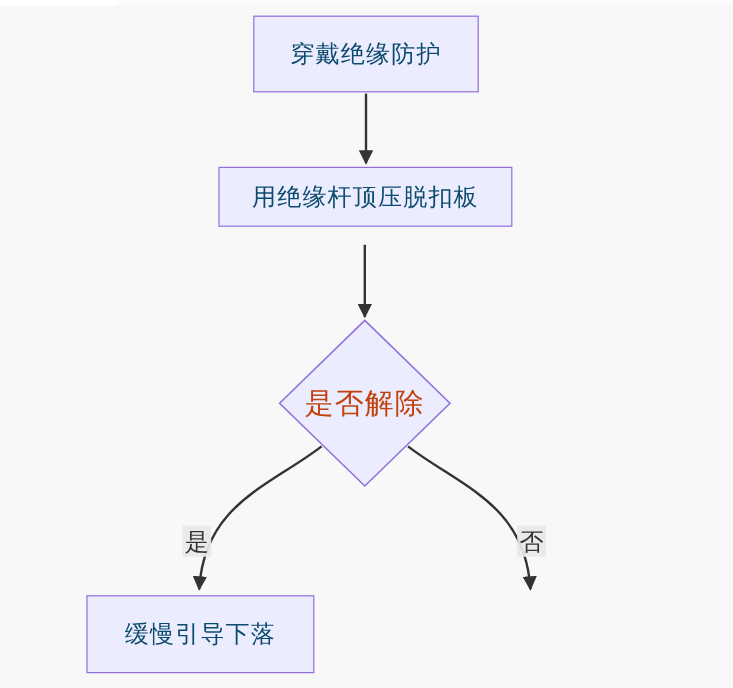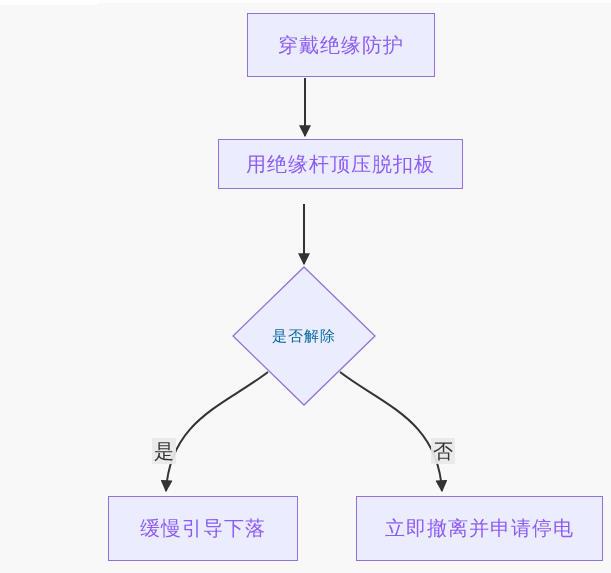--- a/index.html
+++ b/index.html
@@ -34,43 +34,42 @@
     position: absolute;
     top: 0; left: 0;
     width: 611px;
     height: 573px;
   }
   .node {
     position: absolute;
     box-sizing: border-box;
     background: #ECECFF;
     border: 1px solid #9370DB;
-    color: #8b5cf6;
+    color: #0c4a6e;
     font-size: 20px;
     letter-spacing: 1px;
     display: flex;
     align-items: center;
     justify-content: center;
     text-align: center;
     white-space: nowrap;
-    margin-left: 36px;
   }
   .node-a { left: 211px; top: 13px;  width: 188px; height: 64px; }
   .node-b { left: 182px; top: 139px; width: 245px; height: 50px; }
   .node-d { left: 72px;  top: 496px; width: 190px; height: 65px; }
   .node-e { left: 320px; top: 496px; width: 247px; height: 65px; }
   .diamond-label {
     position: absolute;
     left: 234px; top: 322px;
     width: 140px; height: 28px;
     display: flex;
     align-items: center;
     justify-content: center;
-    color: #0369a1;
-    font-size: 15px;
+    color: #c2410c;
+    font-size: 24px;
     letter-spacing: 1px;
     white-space: nowrap;
   }
   .edge-label {
     position: absolute;
     transform: translate(-50%, -50%);
     background: rgba(232,232,232,0.92);
     color: #333333;
     font-size: 20px;
     line-height: 1.2;
@@ -107,19 +106,18 @@
   </svg>
 
   <div class="node node-a">穿戴绝缘防护</div>
 
   <div class="node node-b">用绝缘杆顶压脱扣板</div>
 
   <div class="diamond-label">是否解除</div>
 
   <div class="node node-d">缓慢引导下落</div>
 
-  <div class="node node-e">立即撤离并申请停电</div>
 
   <span class="edge-label edge-label-yes">是</span>
 
   <span class="edge-label edge-label-no">否</span>
 
 </div>
 
 </body></html>

